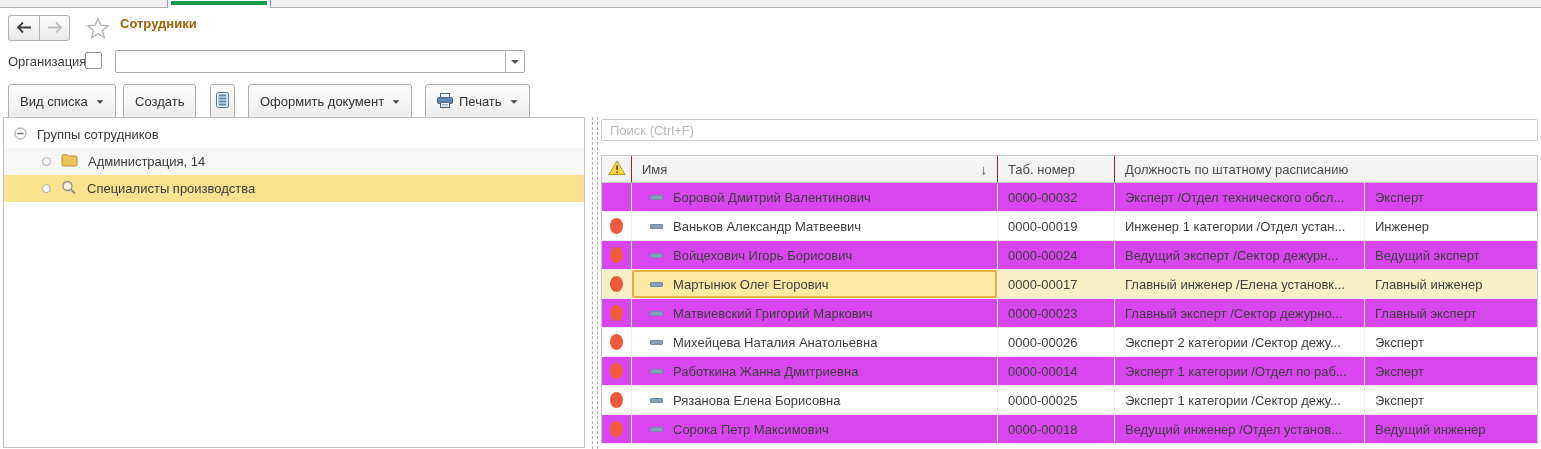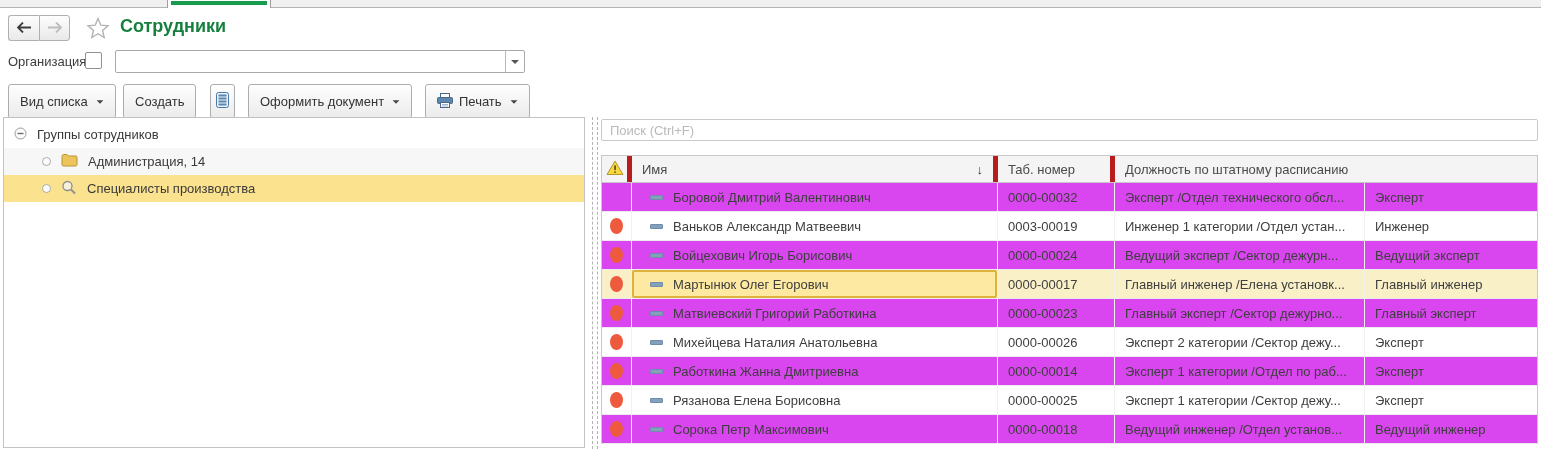--- a/index.html
+++ b/index.html
@@ -14,21 +14,21 @@
     background:#fff; border-left:1px solid #9f9f9f; border-right:1px solid #9f9f9f; }
   .tab-green { position:absolute; left:3px; right:3px; top:1px; height:4px; background:#179b4c; }
 
   
   .navgroup { position:absolute; left:8px; top:15px; display:flex; }
   .navbtn { width:31px; height:26px; display:flex; align-items:center; justify-content:center;
     background:linear-gradient(#fdfdfd,#e9e9e9); border:1px solid #b0b0b0; cursor:pointer; }
   .navbtn.back { border-radius:3px 0 0 3px; border-right:none; }
   .navbtn.fwd  { border-radius:0 3px 3px 0; }
   .star { position:absolute; left:86px; top:16px; width:24px; height:24px; }
-  .page-title { position:absolute; left:120px; top:16px; font-size:18px; font-weight:bold; color:#15803d; }
+  .page-title { position:absolute; left:120px; top:16px; font-size:13px; font-weight:bold; color:#a16207; }
 
   
   .filter-label { position:absolute; left:8px; top:54px; color:#3c3c3c; }
   .filter-check { position:absolute; left:85px; top:52px; width:17px; height:17px;
     background:#fff; border:1px solid #909090; border-radius:2px; cursor:pointer; }
   .combo { position:absolute; left:115px; top:50px; width:410px; height:23px;
     background:#fff; border:1px solid #a9a9a9; border-radius:2px; display:flex; }
   .combo input { flex:1; border:none; outline:none; font:inherit; padding:0 6px; background:transparent; }
   .combo .drop { width:19px; border-left:1px solid #b9b9b9; display:flex;
     align-items:center; justify-content:center; cursor:pointer; }
@@ -62,21 +62,21 @@
   .right-panel { position:absolute; left:601px; top:117px; width:937px; height:332px; }
   .search { position:absolute; left:0; top:2px; width:937px; height:22px;
     border:1px solid #c9c9c9; border-radius:2px; font:inherit; padding:0 8px; color:#333; outline:none; }
   .search::placeholder { color:#b9b9b9; }
 
   
   .grid { position:absolute; left:0; top:38px; width:937px; border:1px solid #c8c8c8;
     border-bottom:none; background:#fff; }
   .t-head { display:flex; height:27px; background:#f4f4f4; border-bottom:1px solid #c8c8c8;
     color:#4a4a4a; }
-  .t-head .cell { display:flex; align-items:center; border-right:5px solid #b91c1c;
+  .t-head .cell { display:flex; align-items:center; border-right:1px solid #b91c1c;
     padding:0 10px; cursor:pointer; }
   .t-head .cell:last-child { border-right:none; }
   .t-row { display:flex; height:29px; border-bottom:1px solid #ececec; cursor:pointer; }
   .t-row .cell { display:flex; align-items:center; padding:0 10px; border-right:1px solid #f1f1f1;
     overflow:hidden; white-space:nowrap; color:#3e3e3e; }
   .t-row .cell:last-child { border-right:none; }
   .c-icon { flex:0 0 30px; justify-content:center; padding:0 !important; }
   .c-name { flex:0 0 366px; }
   .c-num  { flex:0 0 117px; }
   .c-pos1 { flex:0 0 250px; }
@@ -249,21 +249,21 @@
   </div>
           <div class="t-row">
     <div class="cell c-icon">
               <span class="dot"></span>
             </div>
     <div class="cell c-name">
               <span class="dash"></span>
               <span class="nm">Ваньков Александр Матвеевич</span>
             </div>
     <div class="cell c-num">
-              <span class="no">0003-00019</span>
+              <span class="no">0000-00019</span>
             </div>
     <div class="cell c-pos1">
               <span class="p1">Инженер 1 категории /Отдел устан...</span>
             </div>
     <div class="cell c-pos2">
               <span class="p2">Инженер</span>
             </div>
   </div>
           <div class="t-row alt">
     <div class="cell c-icon">
@@ -300,21 +300,21 @@
     <div class="cell c-pos2">
               <span class="p2">Главный инженер</span>
             </div>
   </div>
           <div class="t-row alt">
     <div class="cell c-icon">
               <span class="dot"></span>
             </div>
     <div class="cell c-name">
               <span class="dash"></span>
-              <span class="nm">Матвиевский Григорий Работкина</span>
+              <span class="nm">Матвиевский Григорий Маркович</span>
             </div>
     <div class="cell c-num">
               <span class="no">0000-00023</span>
             </div>
     <div class="cell c-pos1">
               <span class="p1">Главный эксперт /Сектор дежурно...</span>
             </div>
     <div class="cell c-pos2">
               <span class="p2">Главный эксперт</span>
             </div>

